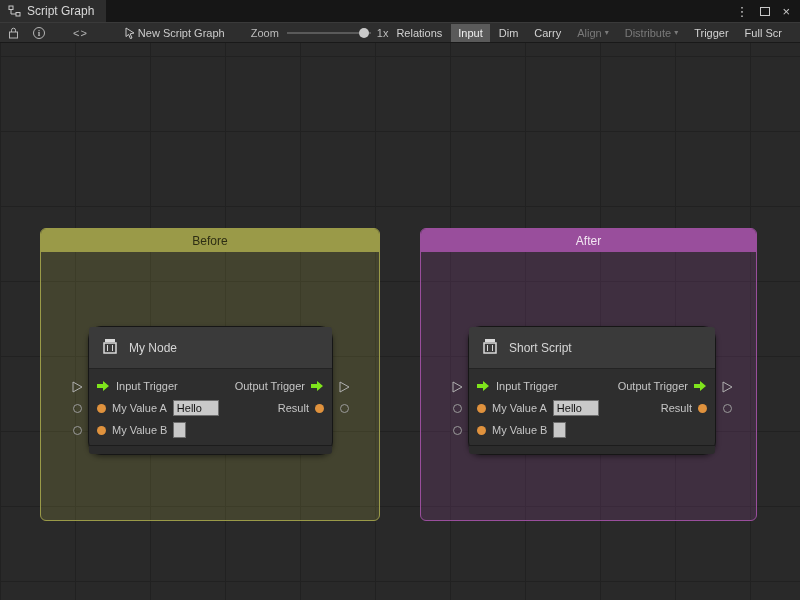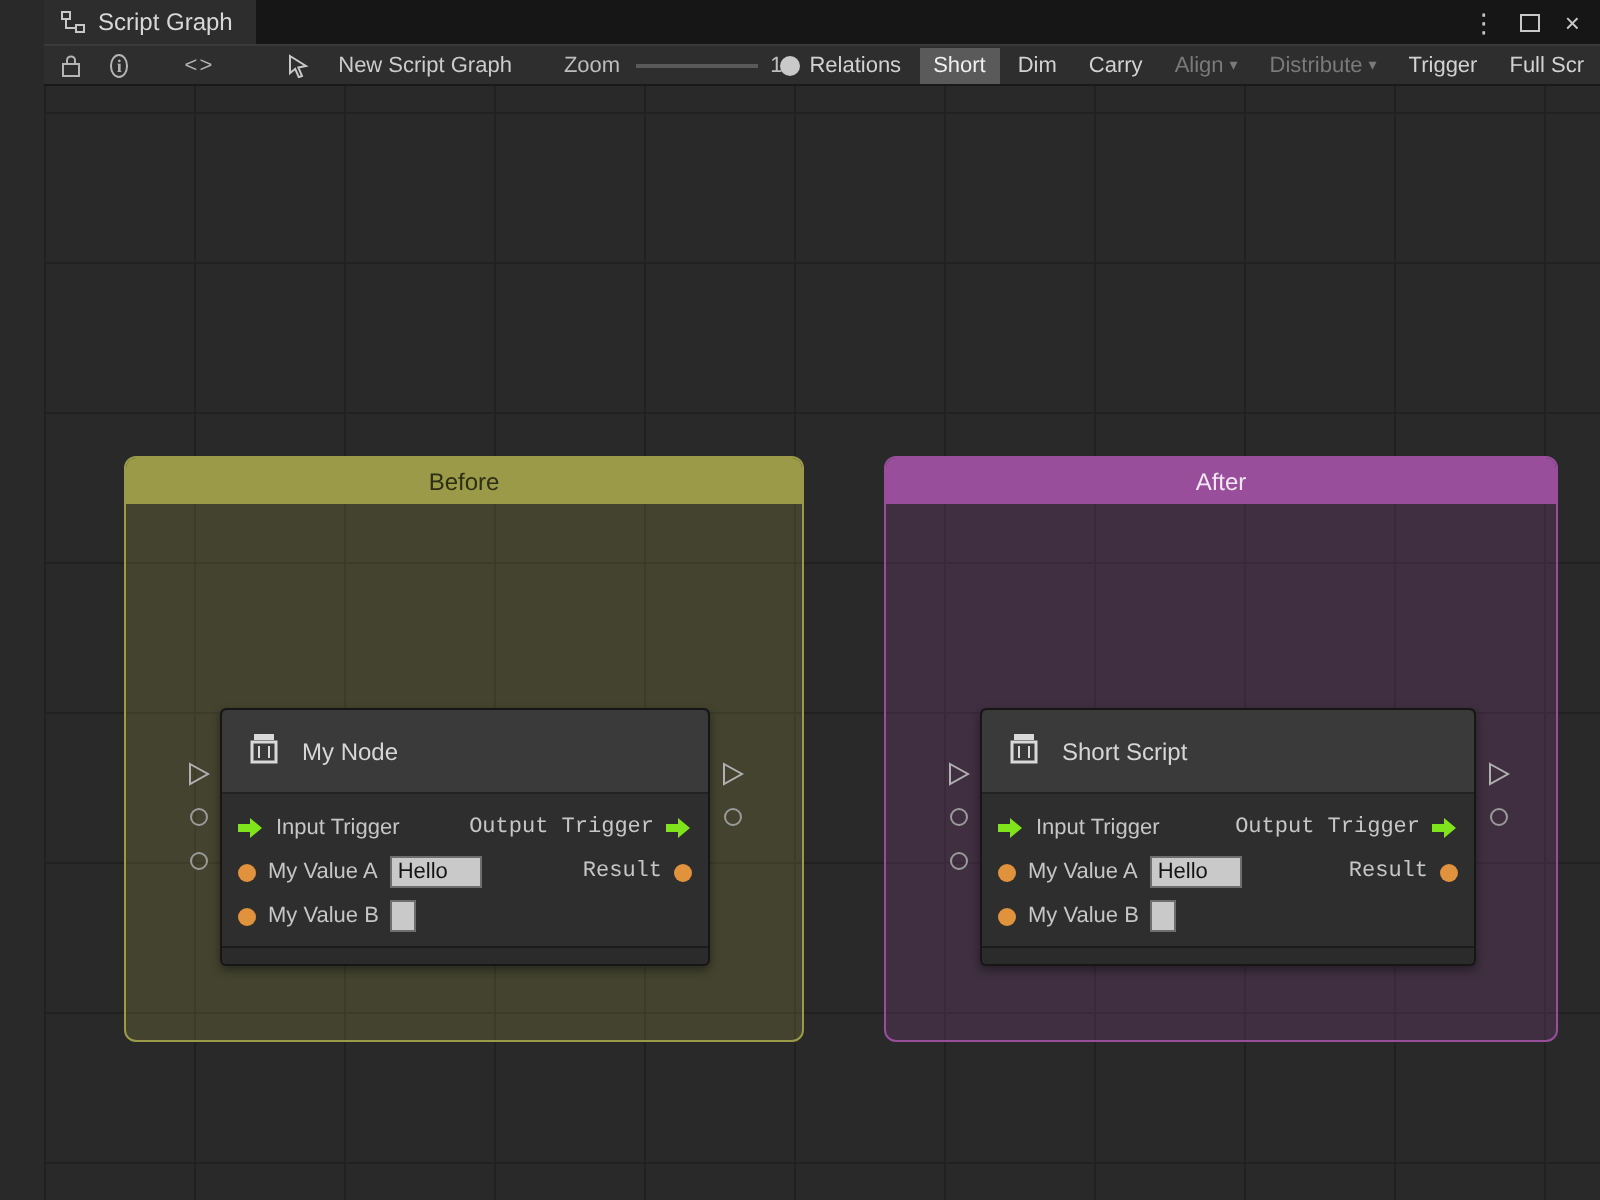--- a/index.html
+++ b/index.html
@@ -1,39 +1,39 @@
 <!DOCTYPE html>
 <html style="--before-accent: #9a9a48; --before-fill: rgba(160,160,70,0.22); --before-text: #2e2e14; --after-accent: #994e9c; --after-fill: rgba(155,75,160,0.20); --after-text: #f2e6f2; --trigger-green: #7fe41c; --value-orange: #e0923d; --active-button-bg: #5a5a5a;"><head>
 <meta charset="utf-8">
 <style>
   * { box-sizing: border-box; margin: 0; padding: 0; }
   html, body { width: 800px; height: 600px; overflow: hidden; }
   body { font-family: "Liberation Sans", "DejaVu Sans", sans-serif; background: #292929; }
 
-  .window { width: 800px; height: 600px; display: flex; flex-direction: column; padding-left: 22px; }
+  .window { width: 800px; height: 600px; display: flex; flex-direction: column; }
 
   
   .tabbar { height: 22px; background: #161616; display: flex; align-items: stretch; flex: 0 0 22px; }
   .tab { background: #2d2d2d; display: flex; align-items: center; gap: 6px; padding: 0 12px 0 8px;
          color: #d8d8d8; font-size: 12px; }
   .tab-icon svg { display: block; }
   .winctrl { margin-left: auto; display: flex; align-items: center; gap: 12px; padding-right: 10px; color: #c8c8c8; }
   .winctrl .glyph { font-size: 13px; line-height: 1; cursor: default; }
   .sq { width: 10px; height: 9px; border: 1px solid #c8c8c8; display: inline-block; }
 
   
   .toolbar { height: 21px; flex: 0 0 21px; background: #2e2e2e; border-top: 1px solid #3a3a3a;
              border-bottom: 1px solid #191919; display: flex; align-items: center;
              font-size: 11px; color: #cfcfcf; white-space: nowrap; }
   .tb-icon { display: inline-flex; align-items: center; justify-content: center; }
   .icon-lock { margin-left: 8px; }
   .icon-info { margin-left: 14px; width: 12px; height: 12px; border: 1px solid #b5b5b5; border-radius: 50%;
                font-size: 9px; color: #b5b5b5; font-weight: bold; font-family: "Liberation Serif", serif; }
   .icon-code { margin-left: 28px; color: #b5b5b5; letter-spacing: 1px; font-size: 11px; }
-  .graph-ref { display: flex; align-items: center; gap: 14px; margin-left: 36px; color: #cccccc; text-align: right; }
+  .graph-ref { display: flex; align-items: center; gap: 2px; margin-left: 36px; color: #cccccc; text-align: right; }
   .zoom-label { margin-left: 26px; color: #bdbdbd; }
   .zoom-slider { position: relative; width: 84px; height: 10px; margin-left: 8px; }
   .zoom-track { position: absolute; top: 4px; left: 0; right: 0; height: 2px; background: #5a5a5a; }
   .zoom-knob { position: absolute; top: 0; left: 72px; width: 10px; height: 10px; border-radius: 50%; background: #c9c9c9; }
   .zoom-value { margin-left: 6px; color: #bdbdbd; }
   .tbtn { padding: 3px 7px; margin: 0 1px; color: #d2d2d2; cursor: default; display: flex; align-items: center; gap: 3px; }
   .tbtn.active { background: var(--active-button-bg, #5a5a5a); color: #f0f0f0; }
   .tbtn.disabled { color: #7a7a7a; }
   .tbtn:first-of-type { margin-left: 14px; }
   .caret { font-size: 8px; }
@@ -49,30 +49,30 @@
 
   
   .group { position: absolute; border-radius: 6px; overflow: hidden; }
   .group.before { border: 1px solid var(--before-accent, #a0a04a); background: var(--before-fill, rgba(160,160,70,.22)); }
   .group.after  { border: 1px solid var(--after-accent, #9b4f9e);  background: var(--after-fill, rgba(155,75,160,.2)); }
   .group-header { height: 23px; display: flex; align-items: center; padding: 0 10px; font-size: 12px; justify-content: center; }
   .group.before .group-header { background: var(--before-accent, #a0a04a); color: var(--before-text, #2e2e14); }
   .group.after  .group-header { background: var(--after-accent, #9b4f9e);  color: var(--after-text, #f2e6f2); }
 
   
-  .node { position: absolute; background: #2e2e2e; border: 1px solid #161616; border-radius: 3px;
-          box-shadow: 0 2px 5px rgba(0,0,0,.4); margin-top: 28px; }
+  .node { position: absolute; background: #2e2e2e; border: 1px solid #161616; border-radius: 13px;
+          box-shadow: 0 2px 5px rgba(0,0,0,.4); }
   .node-header { height: 42px; background: #3a3a3a; border-bottom: 1px solid #232323;
                  display: flex; align-items: center; gap: 9px; padding: 0 11px;
                  color: #d6d6d6; font-size: 12px; border-radius: 3px 3px 0 0; }
   .node-body { padding: 6px 0 4px 0; }
   .port-row { height: 22px; display: flex; align-items: center; padding: 0 8px;
               font-size: 11px; color: #c6c6c6; }
   .pgroup { display: flex; align-items: center; gap: 6px; }
-  .pgroup.right { margin-left: auto; font-family: Liberation Mono, monospace; }
+  .pgroup.right { margin-left: auto; }
   .dot { width: 9px; height: 9px; border-radius: 50%; background: var(--value-orange, #e0923d); display: inline-block; }
   .arrow svg, .ext svg { display: block; }
   .field { height: 16px; width: 46px; background: #c9c9c9; border: 1px solid #6e6e6e; color: #141414;
            font-size: 11px; padding: 0 3px; font-family: "Liberation Sans", sans-serif; }
   .field.small { width: 13px; }
   .node-footer { height: 9px; background: #2b2b2b; border-top: 1px solid #1c1c1c; border-radius: 0 0 3px 3px; }
 
   
   .ext { position: absolute; }
   .ext-circ { width: 9px; height: 9px; border: 1px solid #9a9a9a; border-radius: 50%; background: transparent; }
@@ -123,21 +123,21 @@
     <span class="zoom-slider">
       <span class="zoom-track"></span>
       <span class="zoom-knob"></span>
     </span>
     <span class="zoom-value">1x</span>
 
     <span class="tbtn">
       <span>Relations</span>
     </span>
     <span class="tbtn active">
-      <span>Short</span>
+      <span>Input</span>
     </span>
     <span class="tbtn">
       <span>Dim</span>
     </span>
     <span class="tbtn">
       <span>Carry</span>
     </span>
     <span class="tbtn disabled">
       <span>Align</span>
       <span class="caret">▾</span>

